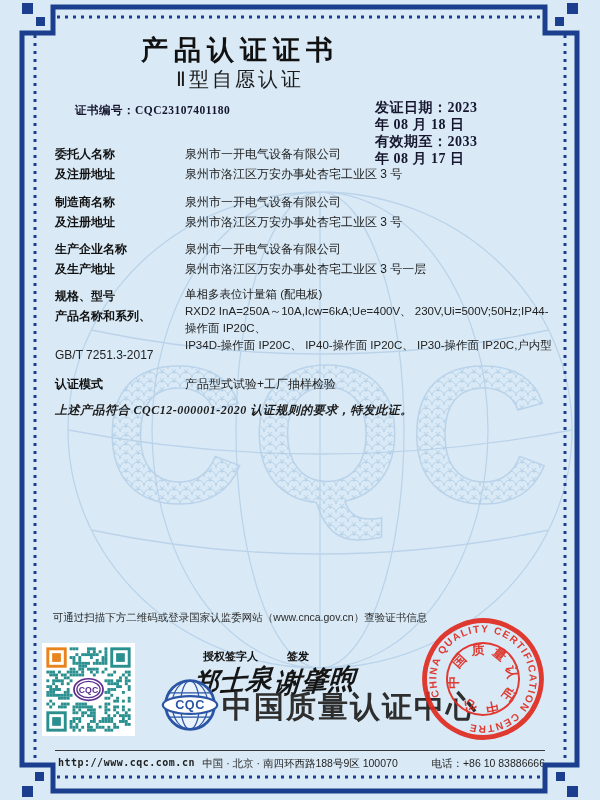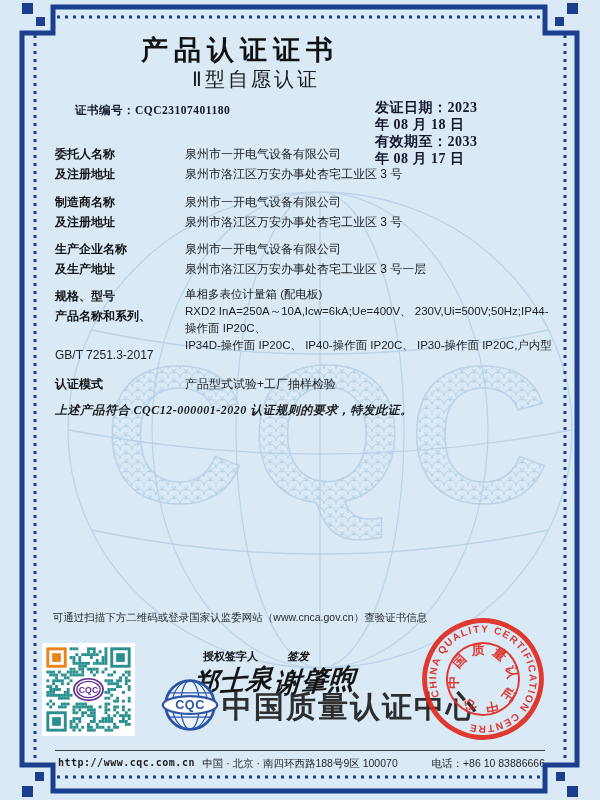--- a/index.html
+++ b/index.html
@@ -7,21 +7,21 @@
   .page { position:relative; width:600px; height:800px; margin:0 auto;
           background:#d9eaf6; overflow:hidden; }
   svg { display:block; }
   .layer { position:absolute; left:0; top:0; width:600px; height:800px; pointer-events:none; }
   .wm { z-index:1; }
   .frame { z-index:4; }
   .content { position:absolute; left:0; top:0; width:480px; height:800px; z-index:3; }
 
   .title { position:absolute; top:32px; left:0; width:100%; text-align:center;
            font-size:27px; font-weight:bold; color:#111; letter-spacing:6px; }
-  .subtitle { position:absolute; top:66px; left:16px; width:100%; text-align:center;
+  .subtitle { position:absolute; top:66px; left:0; width:100%; text-align:center;
               font-size:20px; color:#1a1a1a; letter-spacing:3px;
               font-family:"Liberation Serif", serif; }
 
   .certno { position:absolute; top:103px; left:75px; font-size:11.5px; font-weight:bold;
             color:#15152e; font-family:"Liberation Serif", serif; letter-spacing:0.5px; }
   .dates  { position:absolute; top:99px; left:375px; font-size:14px; font-weight:bold;
             color:#15152e; font-family:"Liberation Serif", serif; line-height:17px;
             letter-spacing:0.5px; }
 
   .row { position:absolute; left:55px; width:500px; display:flex; }
@@ -32,21 +32,21 @@
   .statement { position:absolute; top:402px; left:55px; width:500px; font-size:12px;
                color:#1c1c1c; font-style:italic; font-family:"Liberation Serif", serif;
                letter-spacing:0.5px; font-weight:bold; }
 
   .verify { position:absolute; top:611px; left:0; width:100%; text-align:center;
             font-size:10.5px; color:#2a2a2a; }
 
   .qr { position:absolute; left:42px; top:643px; width:93px; height:93px; }
 
   .siglabel { position:absolute; font-size:11px; font-weight:bold; color:#111; top:649px; }
-  .siglabel.a { left:203px; } .siglabel.b { left:287px;font-style:italic; }
+  .siglabel.a { left:203px; } .siglabel.b { left:287px; }
   .sig { position:absolute; top:663px; font-size:27px; font-weight:bold; color:#151515;
          font-family:"DejaVu Serif", serif; font-style:italic;
          transform:rotate(-4deg) skewX(-8deg); white-space:nowrap; }
   .sig.a { left:192px; } .sig.b { left:274px; }
 
   .cqclogo { position:absolute; left:160px; top:675px; width:60px; height:60px; }
   .orgname { position:absolute; left:222px; top:687px; font-size:30px; font-weight:600;
              color:#2e2e2e; letter-spacing:2px; white-space:nowrap; }
 
   .seal { position:absolute; left:415px; top:611px; width:136px; height:136px; opacity:0.92; }

